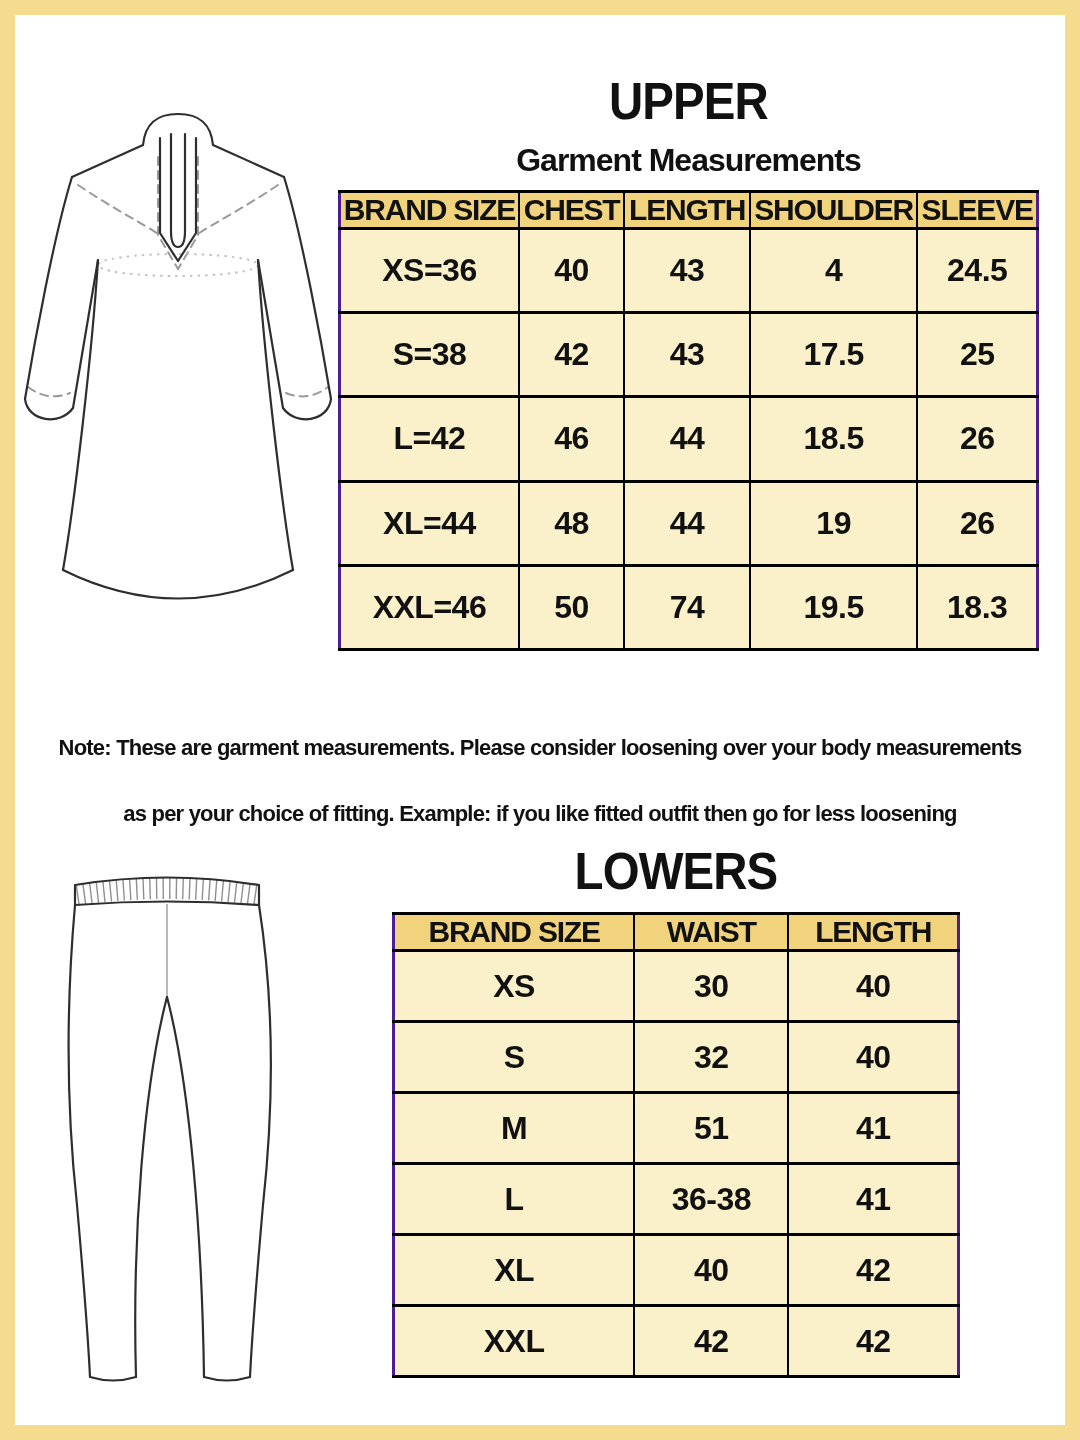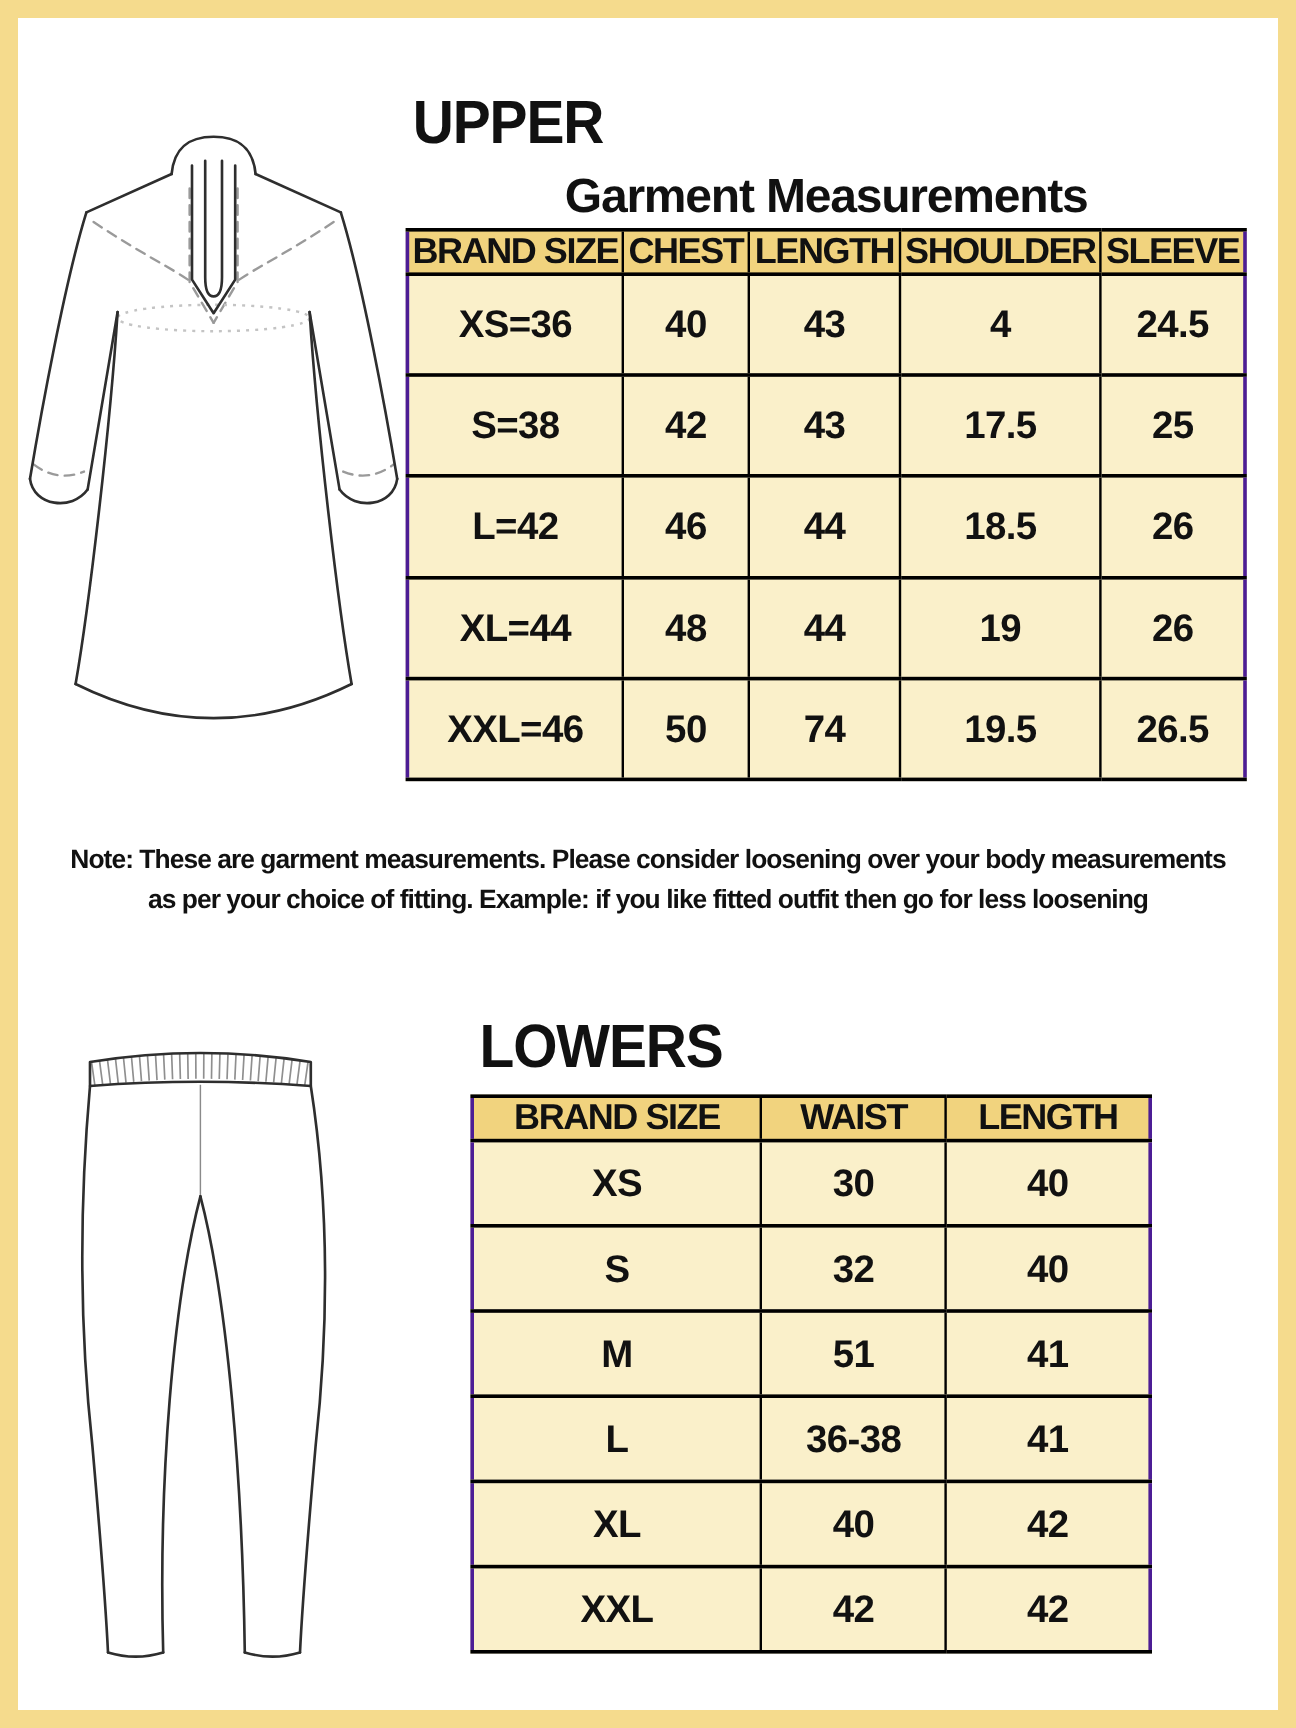--- a/index.html
+++ b/index.html
@@ -2,44 +2,44 @@
 <html><head>
 <meta charset="utf-8">
 <style>
   html,body{margin:0;padding:0;}
   body{
     width:1080px;height:1440px;position:relative;background:#ffffff;
     font-family:"Liberation Sans", sans-serif;color:#111;overflow:hidden;
   }
   .frame{position:absolute;inset:0;border:15px solid #F5DB8D;pointer-events:none;z-index:50;}
   .abs{position:absolute;}
-  .big-title-wrap{position:absolute;text-align:left;line-height:1;}
+  .big-title-wrap{position:absolute;text-align:center;line-height:1;}
   .big-title{
     display:inline-block;font-size:51px;font-weight:bold;letter-spacing:-1px;
     transform:scaleX(0.93);transform-origin:center;white-space:nowrap;
   }
   .subtitle{
-    position:absolute;text-align:center;font-size:40px;font-weight:bold;
+    position:absolute;text-align:center;font-size:32px;font-weight:bold;
     letter-spacing:-1px;line-height:1;
   }
   table.size-table{
     position:absolute;border-collapse:collapse;table-layout:fixed;
     background:#FAF0CA;border:3px solid #4c1d95;
   }
   table.size-table th,table.size-table td{
     border-style:solid;border-color:#000;border-width:3px 2px;
     text-align:center;vertical-align:middle;font-weight:bold;padding:0;
   }
   table.size-table th{background:#F1D37E;font-size:30px;letter-spacing:-1.2px;}
   table.size-table td{font-size:32px;letter-spacing:-0.5px;}
   .note{
     position:absolute;left:15px;top:699px;width:1050px;text-align:center;
     font-weight:bold;font-size:22px;line-height:34px;letter-spacing:-0.8px;
   }
-  .note div{white-space:nowrap;}
+  .note div{white-space:nowrap;margin-top:32px;}
   svg .outline{fill:none;stroke:#2e2e2e;stroke-width:2.2;stroke-linecap:round;stroke-linejoin:round;}
   svg .thin{fill:none;stroke:#8a8a8a;stroke-width:1.2;}
   svg .dashed{fill:none;stroke:#9a9a9a;stroke-width:2;stroke-dasharray:8 6;stroke-linecap:round;}
   svg .dotted{fill:none;stroke:#c4c4c4;stroke-width:2;stroke-dasharray:2.5 5;}
   svg .ribs{fill:none;stroke:#8f8f8f;stroke-width:21;stroke-dasharray:1.4 5.2;}
 </style>
 </head>
 <body>
 
 <div class="frame"></div>
@@ -125,21 +125,21 @@
         <td>48</td>
         <td>44</td>
         <td>19</td>
         <td>26</td>
       </tr>
       <tr>
         <td>XXL=46</td>
         <td>50</td>
         <td>74</td>
         <td>19.5</td>
-        <td>26.5</td>
+        <td>18.3</td>
       </tr>
     </tbody>
 </table>
 
 <div class="note">
   <div>Note: These are garment measurements. Please consider loosening over your body measurements</div>
   <div>as per your choice of fitting. Example: if you like fitted outfit then go for less loosening</div>
 </div>
 
 <div class="big-title-wrap" style="left:392px;top:846px;width:568px;">

